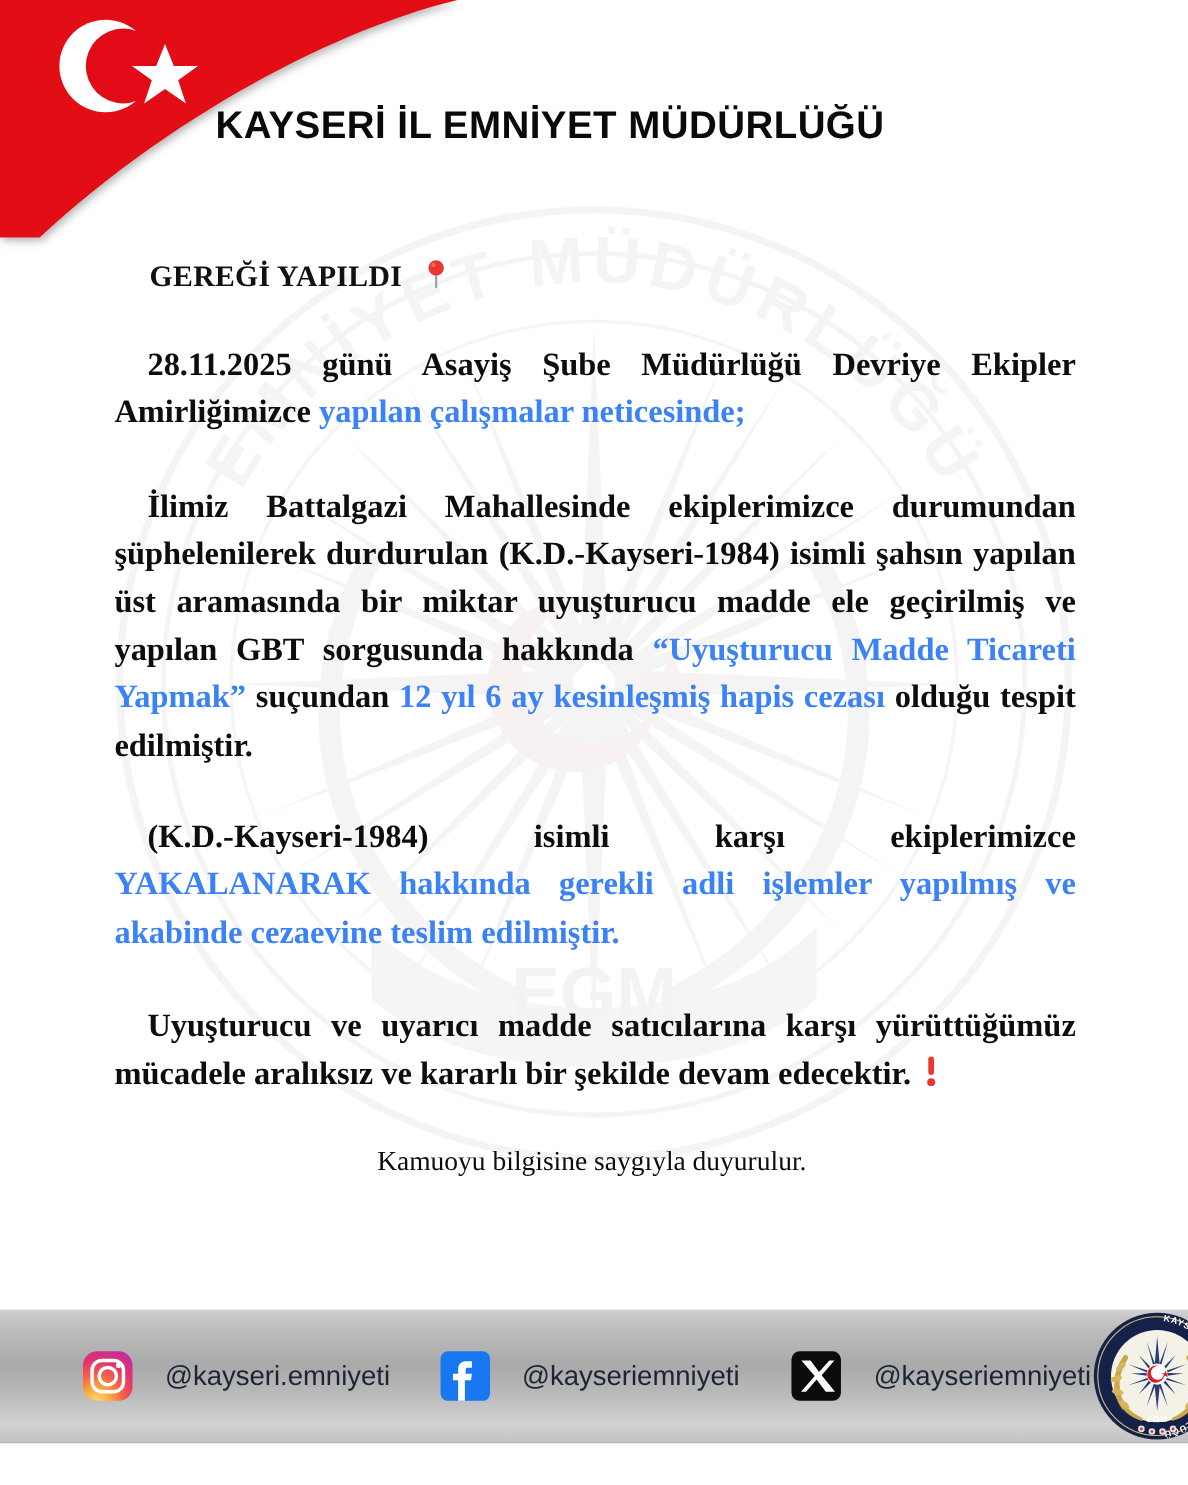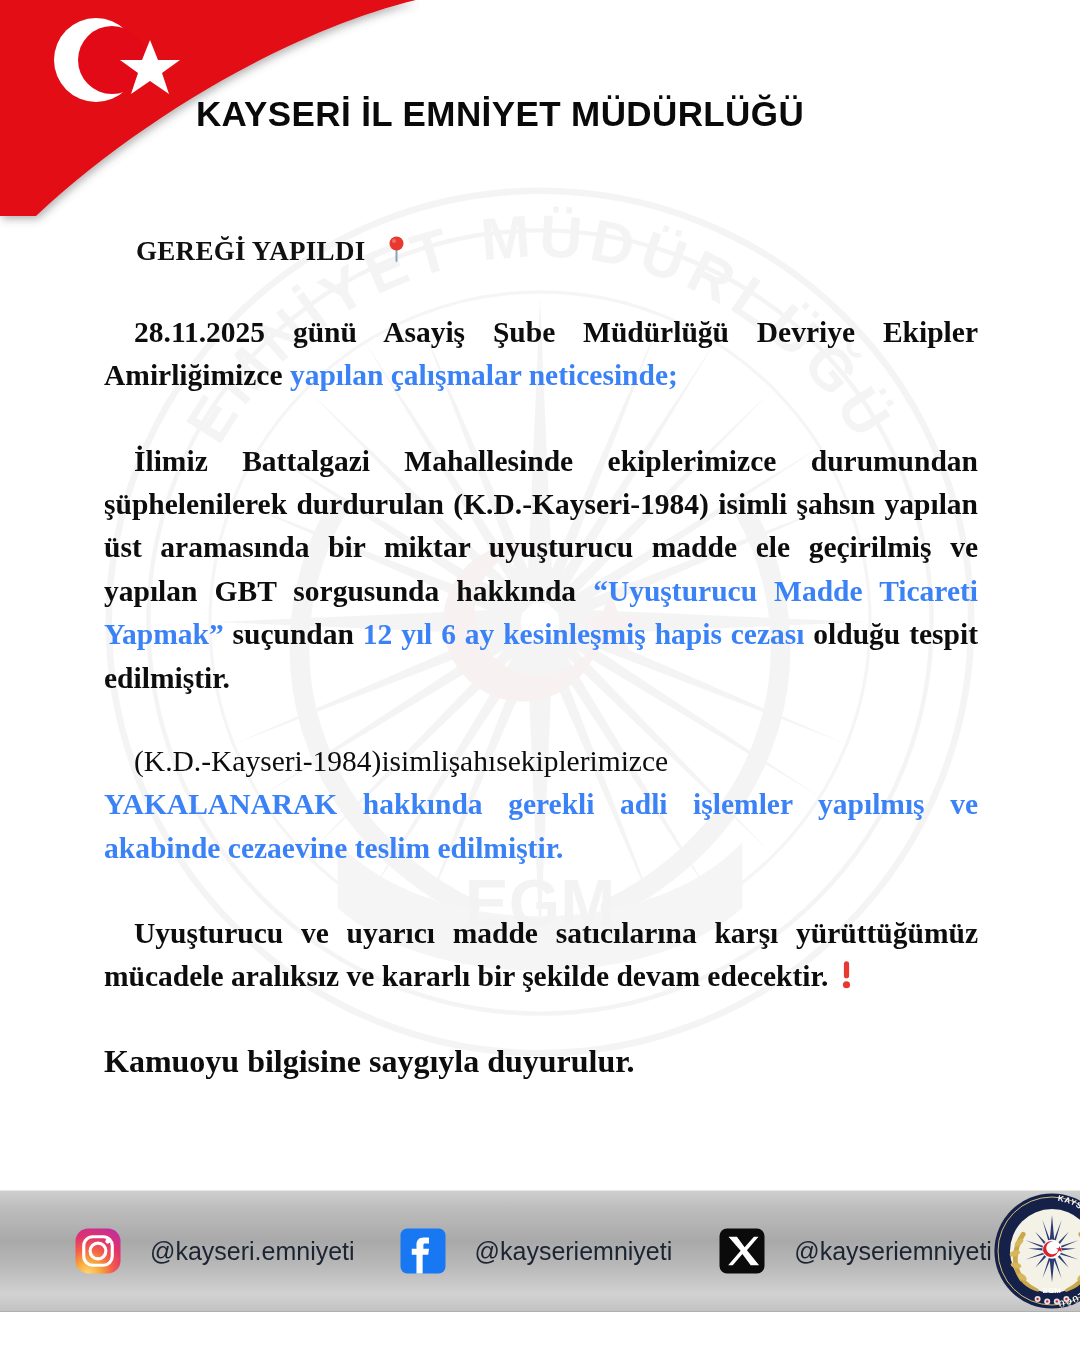--- a/index.html
+++ b/index.html
@@ -107,43 +107,44 @@
   }
   .red { color: #3b82f6; }
   .spacer-1 { height: 44px; }
   .spacer-2 { height: 42px; }
   .spacer-3 { height: 40px; }
   .spacer-4 { height: 42px; }
   .spacer-5 { height: 44px; }
 
   .para-spread {
     display: flex;
+    justify-content: space-between;
     font-family: "Liberation Serif", "DejaVu Serif", serif;
-    font-weight: normal;
+    font-weight: bold;
     font-size: 29.5px;
     line-height: 1.47;
     color: #0d0d0d;
     padding-left: 30px;
   }
 
   .bang-icon {
     display: inline-block;
     width: 13px;
     height: 30px;
     vertical-align: -4px;
     margin-left: 12px;
   }
   .bang-icon svg { display: block; width: 100%; height: 100%; }
 
   .closing {
     font-family: "Liberation Serif", "DejaVu Serif", serif;
-    font-weight: bold;
-    font-size: 32px;
+    font-weight: normal;
+    font-size: 25px;
     color: #0d0d0d;
-    text-align: left;
+    text-align: center;
     margin: 0;
     padding-right: 6px;
   }
 
   
   .footer {
     position: absolute;
     left: 0;
     top: 1190px;
     width: 1080px;
@@ -289,21 +290,21 @@
 
     <div class="spacer-2"></div>
 
     <p class="para"><span>İlimiz Battalgazi Mahallesinde ekiplerimizce durumundan şüphelenilerek durdurulan (K.D.-Kayseri-1984) isimli şahsın yapılan üst aramasında bir miktar uyuşturucu madde ele geçirilmiş ve yapılan GBT sorgusunda hakkında </span><span class="red">“Uyuşturucu Madde Ticareti Yapmak”</span><span> suçundan </span><span class="red">12 yıl 6 ay kesinleşmiş hapis cezası</span><span> olduğu tespit edilmiştir.</span></p>
 
     <div class="spacer-3"></div>
 
     <div class="para-spread">
       <span>(K.D.-Kayseri-1984)</span>
       <span>isimli</span>
-      <span>şahıs</span>
+      <span>karşı</span>
       <span>ekiplerimizce</span>
     </div>
     <p class="para" style="text-indent:0"><span class="red">YAKALANARAK hakkında gerekli adli işlemler yapılmış ve akabinde cezaevine teslim edilmiştir.</span></p>
 
     <div class="spacer-4"></div>
 
     <p class="para"><span>Uyuşturucu ve uyarıcı madde satıcılarına karşı yürüttüğümüz mücadele aralıksız ve kararlı bir şekilde devam edecektir.</span><span class="bang-icon"><svg viewBox="0 0 20 46" xmlns="http://www.w3.org/2000/svg">
             <rect x="6" y="2" width="8" height="26" rx="4" fill="#e8382f"></rect>
             <circle cx="10" cy="38" r="5.5" fill="#e8382f"></circle>
           </svg></span></p>

